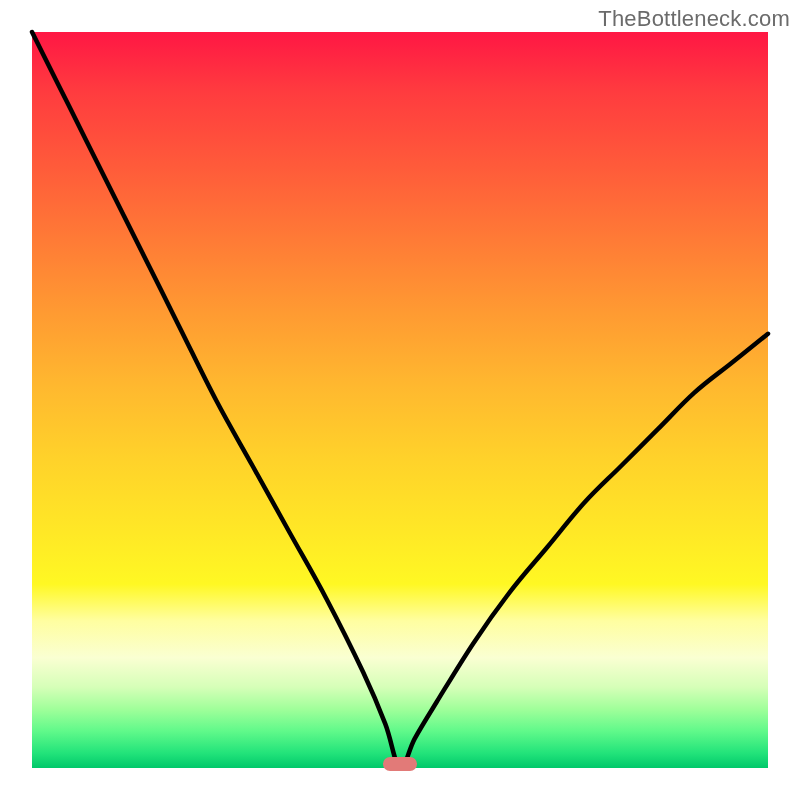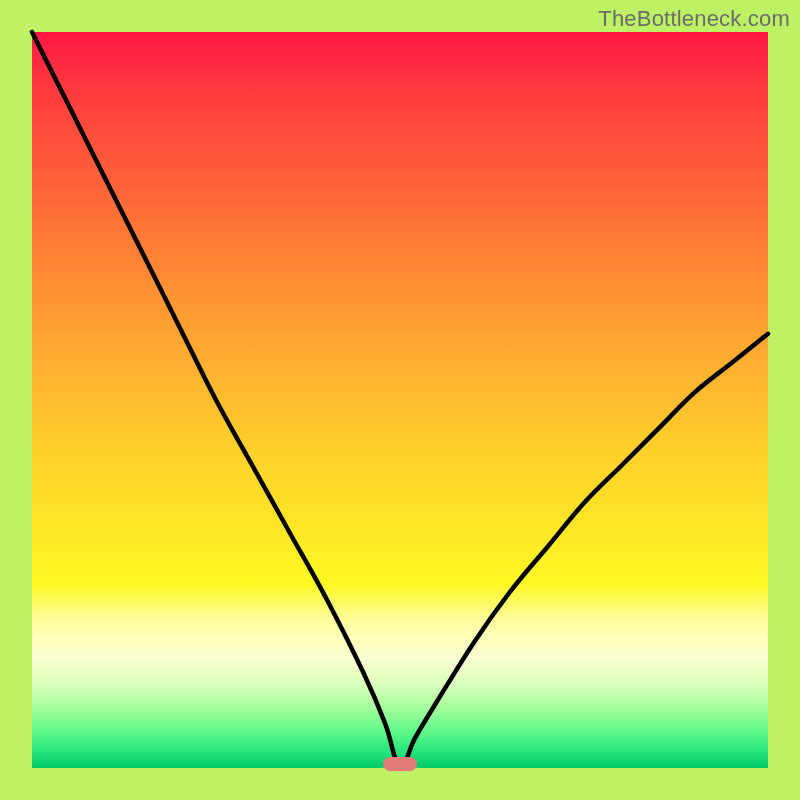--- a/index.html
+++ b/index.html
@@ -8,21 +8,21 @@
     width: 800px;
     height: 800px;
     background: #000;
     overflow: hidden;
     font-family: Arial, Helvetica, sans-serif;
   }
   .frame {
     position: relative;
     width: 800px;
     height: 800px;
-    background: #bef264;
+    background: #ffffff;
   }
   .plot-area {
     position: absolute;
     left: 32px;
     top: 32px;
     width: 736px;
     height: 736px;
     background: linear-gradient(
       to bottom,
       #ff1744 0%,

